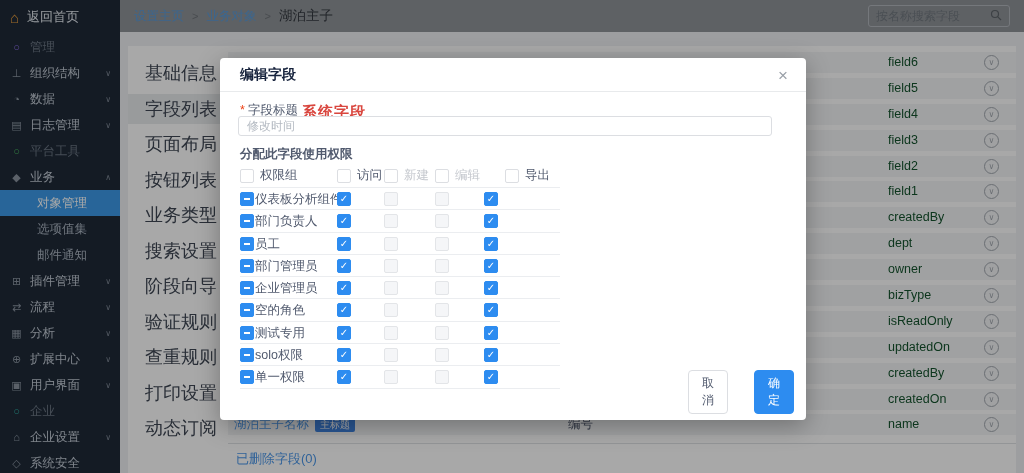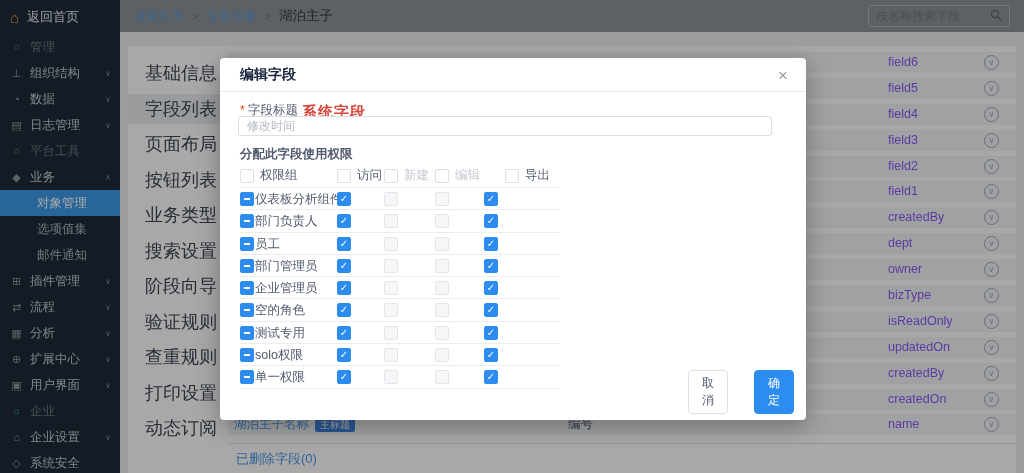--- a/index.html
+++ b/index.html
@@ -42,21 +42,21 @@
   .cmenu-item.active { background:#e9ebed; }
 
   .ftable { position:absolute; left:100px; top:6px; width:788px; display:flex; flex-direction:column; }
   .f-row { position:relative; height:21px; margin-bottom:4.9px; background:#f3f4f6; }
   .f-cell { position:absolute; top:0; height:21px; line-height:21px; font-size:12.5px; }
   .f-labelwrap { left:6px; display:flex; align-items:center; gap:6px; }
   .f-label { color:#4c97e8; cursor:pointer; font-size:12.5px; }
   .f-badge { background:#3f83e0; color:#fff; font-size:10px; line-height:14px;
     padding:0 5px; border-radius:2px; }
   .f-type { left:340px; color:#515a6e; }
-  .f-name { left:660px; color:#8b5cf6; }
+  .f-name { left:660px; color:#14532d; }
   .f-ico { position:absolute; left:756px; top:3px; width:15px; height:15px;
     border:1px solid #a2a8af; border-radius:50%; color:#a2a8af; font-size:8px;
     display:flex; align-items:center; justify-content:center; cursor:pointer; }
   .f-divider { position:absolute; left:100px; right:0; top:397px; border-top:1px solid #dfe2e6; }
   .deleted-link { position:absolute; left:108px; top:404px; font-size:13px;
     color:#4c97e8; cursor:pointer; }
 
   
   .overlay { position:absolute; inset:0; background:rgba(0,0,0,0.34); z-index:5; }
   .modal { position:absolute; left:220px; top:58px; width:586px; height:362px;

